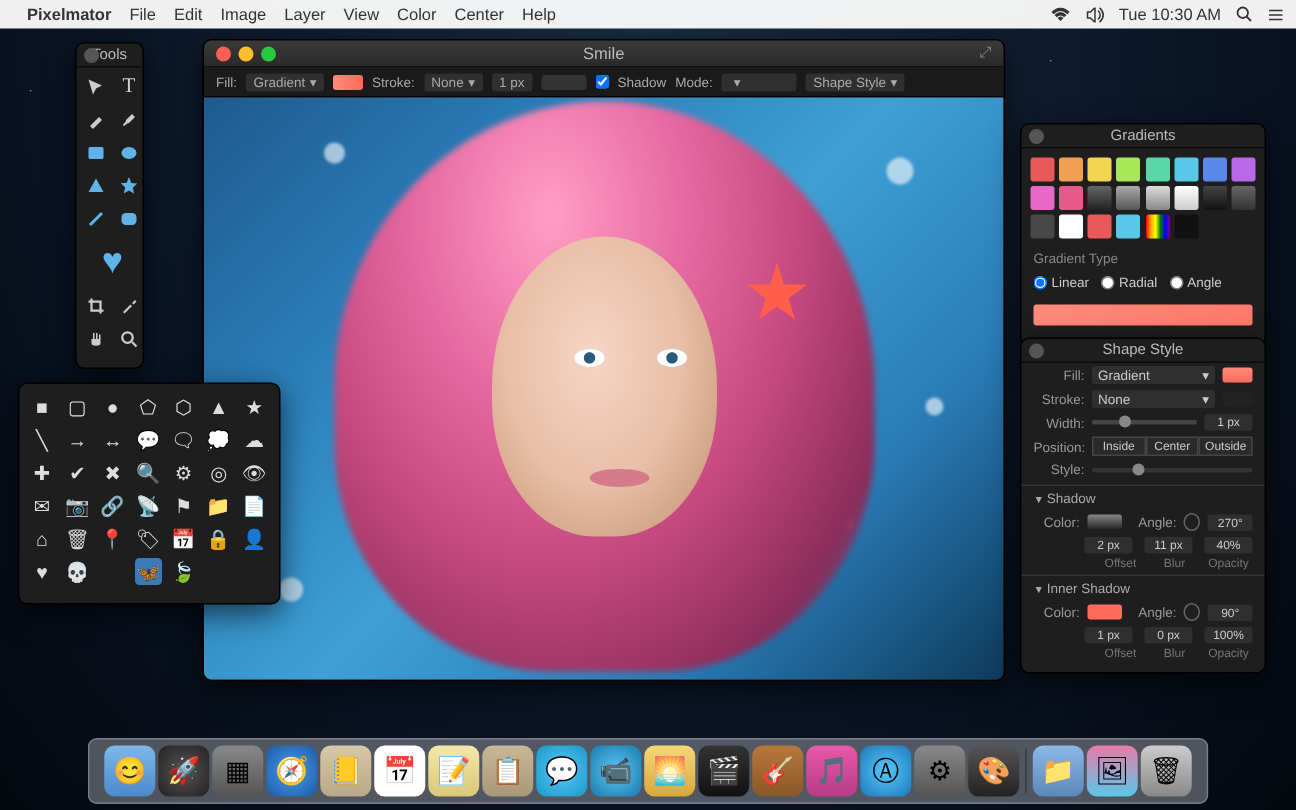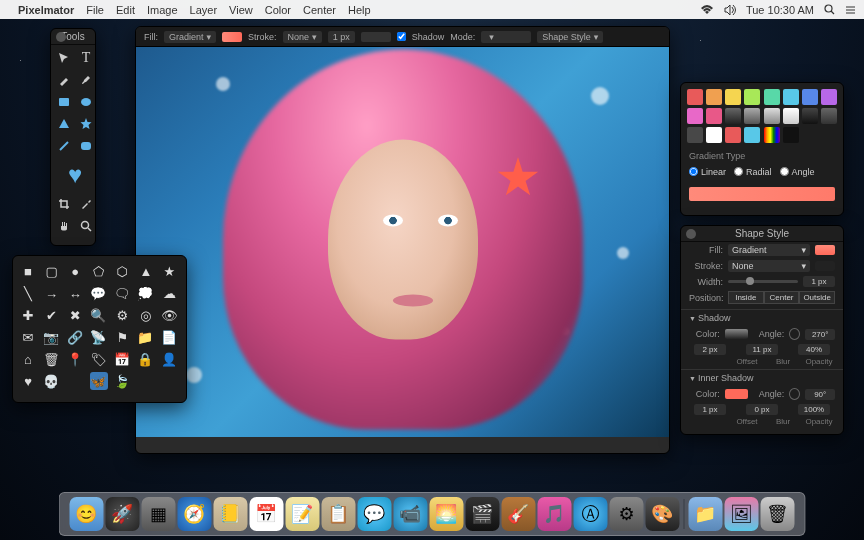--- a/index.html
+++ b/index.html
@@ -41,35 +41,35 @@
 .lips{position:absolute;width:40px;height:12px;left:160px;top:235px;background:#d47a8a;border-radius:50%}
 .starshape{position:absolute;right:130px;top:110px;width:42px;height:42px;background:#ff5e4a;clip-path:polygon(50% 0%,61% 35%,98% 35%,68% 57%,79% 91%,50% 70%,21% 91%,32% 57%,2% 35%,39% 35%)}
 .starshape::before{content:"";position:absolute;inset:-6px;border:1px dashed rgba(255,255,255,.5);clip-path:inherit}
 .bokeh{position:absolute;background:rgba(255,255,255,.6);border-radius:50%;filter:blur(1px)}
 
 #grad{top:82px;right:20px;width:164px;padding-bottom:8px}
 #grad .swatches{display:grid;grid-template-columns:repeat(8,1fr);gap:3px;padding:6px}
 #grad .sw{width:16px;height:16px;border-radius:2px;cursor:pointer}
 #grad .sec{padding:2px 8px;font-size:9px;color:#888}
 #grad .radios{display:flex;gap:8px;padding:4px 8px;font-size:9px}
-#grad .radios label{display:flex;align-items:flex-start;gap:3px}
+#grad .radios label{display:flex;align-items:flex-end;gap:3px}
 #grad .radios input{width:9px;height:9px}
 #grad .preview{margin:6px 8px;height:14px;background:linear-gradient(90deg,#ff8a7a,#ff7a6a);border-radius:2px}
 
 #shapes{top:255px;left:12px;width:175px;padding-bottom:6px}
 #shapes .grid{display:grid;grid-template-columns:repeat(7,1fr);gap:4px;padding:6px}
 #shapes .sh{width:18px;height:18px;display:flex;align-items:center;justify-content:center;color:#ddd;font-size:13px;cursor:pointer;border-radius:3px}
 #shapes .sh.sel{background:#3a7ab8}
 
 #style{top:225px;right:20px;width:164px;padding-bottom:8px}
 #style .row{display:flex;align-items:center;padding:2px 8px;font-size:9px;gap:5px}
 #style .lbl{width:34px;text-align:right;color:#999}
 #style .sel{flex:1;background:#2f2f2f;padding:1px 4px;border-radius:2px;display:flex;justify-content:space-between;font-size:9px}
 #style .sw{width:20px;height:10px;border-radius:2px}
-#style .numrow{display:flex;gap:20px;padding:2px 8px;font-size:9px;justify-content:center}
+#style .numrow{display:flex;gap:8px;padding:2px 8px;font-size:9px;justify-content:flex-end}
 #style .num{width:32px;background:#2f2f2f;padding:1px 3px;border-radius:2px;text-align:center;font-size:8px}
 #style .sublbl{font-size:8px;color:#777;text-align:center;width:32px}
 #style .subrow{display:flex;gap:4px;padding:0 8px;justify-content:flex-end}
 #style .sect{padding:3px 8px;font-size:9px;color:#aaa;border-top:1px solid #333;margin-top:3px}
 #style .sect::before{content:"▼ ";font-size:7px}
 #style .slider{flex:1;height:3px;background:#444;border-radius:2px;position:relative}
 #style .slider::after{content:"";position:absolute;left:25%;top:-3px;width:8px;height:8px;background:#888;border-radius:50%}
 #style .segbtn{display:flex;flex:1;font-size:8px}
 #style .segbtn span{flex:1;text-align:center;padding:1px;background:#2a2a2a;border:1px solid #444}
 
@@ -195,20 +195,29 @@
     <div class="tool">
         <svg width="12" height="12">
           <circle cx="5" cy="5" r="3.5" fill="none" stroke="#ccc" stroke-width="1.5"></circle>
           <line x1="8" y1="8" x2="11" y2="11" stroke="#ccc" stroke-width="1.5"></line>
         </svg>
       </div>
   </div>
 </div>
 
 <div id="main" class="panel">
+  <div class="winbar">
+    <div class="traffic">
+      <div style="background:#ff5f56"></div>
+      <div style="background:#ffbd2e"></div>
+      <div style="background:#27c93f"></div>
+    </div>
+    <div class="wt">Smile</div>
+    <div class="fullsc">⤢</div>
+  </div>
   <div class="optbar">
     <span>Fill:</span>
     <span class="sel">
         <span>Gradient</span>
         <span>▾</span>
       </span>
     <span class="sw" style="background:linear-gradient(90deg,#ff8a7a,#ff6a5a)"></span>
     <span>Stroke:</span>
     <span class="sel">
         <span>None</span>
@@ -242,20 +251,24 @@
       <div class="skin"></div>
       <div class="eye eyeL"></div>
         <div class="eye eyeR"></div>
       <div class="lips"></div>
     </div>
     <div class="starshape"></div>
   </div>
 </div>
 
 <div id="grad" class="panel">
+  <div class="titlebar">
+      <div class="close"></div>
+      <span>Gradients</span>
+    </div>
   <div class="swatches">
     <div class="sw" style="background:#e85a5a"></div>
     <div class="sw" style="background:#f0a050"></div>
     <div class="sw" style="background:#f5d550"></div>
     <div class="sw" style="background:#a8e858"></div>
     <div class="sw" style="background:#58d8a8"></div>
     <div class="sw" style="background:#58c8e8"></div>
     <div class="sw" style="background:#5888e8"></div>
     <div class="sw" style="background:#b868e8"></div>
     <div class="sw" style="background:#e868c8"></div>
@@ -363,20 +376,24 @@
       <span class="num">1 px</span>
     </div>
   <div class="row">
       <span class="lbl">Position:</span>
       <div class="segbtn">
         <span>Inside</span>
         <span>Center</span>
         <span>Outside</span>
       </div>
     </div>
+  <div class="row">
+      <span class="lbl">Style:</span>
+      <div class="slider" style="background:#333"></div>
+    </div>
   <div class="sect">Shadow</div>
   <div class="row">
       <span class="lbl">Color:</span>
       <span class="sw" style="background:linear-gradient(#888,#222);width:26px"></span>
       <span class="lbl">Angle:</span>
       <span style="width:12px;height:12px;border:1px solid #666;border-radius:50%"></span>
       <span class="num">270°</span>
     </div>
   <div class="numrow">
       <span class="num">2 px</span>

